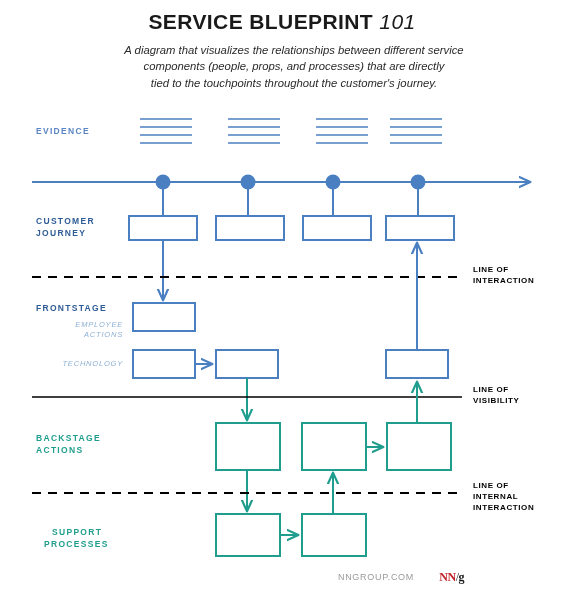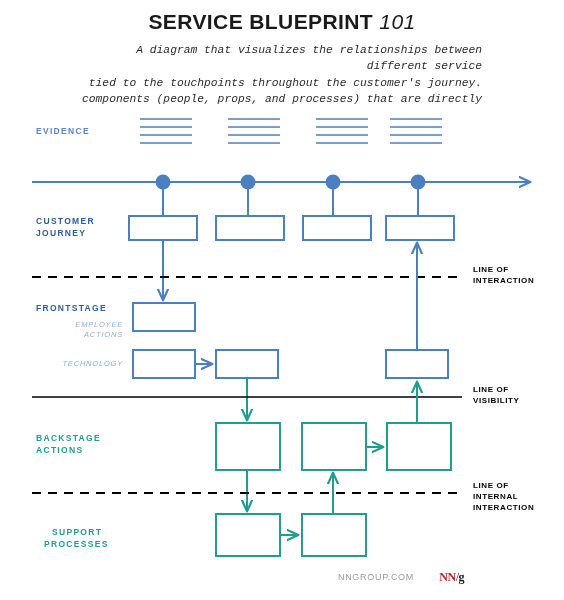--- a/index.html
+++ b/index.html
@@ -31,28 +31,28 @@
     letter-spacing: 0.4px;
     color: #1a1a1a;
   }
   .title .num {
     font-weight: normal;
     font-style: italic;
   }
   .subtitle {
     position: absolute;
     top: 42px;
-    left: 82px;
+    left: 94px;
     width: 400px;
-    text-align: right;
+    text-align: center;
     font-size: 11.3px;
     font-style: italic;
     line-height: 1.45;
     color: #2a2a2a;
-    font-family: Liberation Mono, monospace;
+    font-family: Liberation Sans, sans-serif;
   }
   .subtitle span { display: block; }
   svg#diagram {
     position: absolute;
     top: 0;
     left: 0;
   }
   .row-label {
     font-family: "Liberation Sans", sans-serif;
     font-weight: bold;
@@ -97,22 +97,22 @@
 
 <div id="page">
 
   <div class="title">
     <span>SERVICE BLUEPRINT</span>
     <span class="num">101</span>
   </div>
 
   <div class="subtitle">
     <span>A diagram that visualizes the relationships between different service</span>
+    <span>components (people, props, and processes) that are directly</span>
     <span>tied to the touchpoints throughout the customer's journey.</span>
-    <span>components (people, props, and processes) that are directly</span>
   </div>
 
   <svg id="diagram" width="564" height="600">
     <defs>
       <marker id="arrow-blue" markerWidth="7" markerHeight="7" refX="5.6" refY="3" orient="auto" markerUnits="strokeWidth">
         <path d="M0,0.4 L5.8,3 L0,5.6" fill="none" stroke="#4a7fc1" stroke-width="1.1" stroke-linecap="round" stroke-linejoin="round"></path>
       </marker>
       <marker id="arrow-teal" markerWidth="7" markerHeight="7" refX="5.6" refY="3" orient="auto" markerUnits="strokeWidth">
         <path d="M0,0.4 L5.8,3 L0,5.6" fill="none" stroke="#1f9e8e" stroke-width="1.1" stroke-linecap="round" stroke-linejoin="round"></path>
       </marker>

